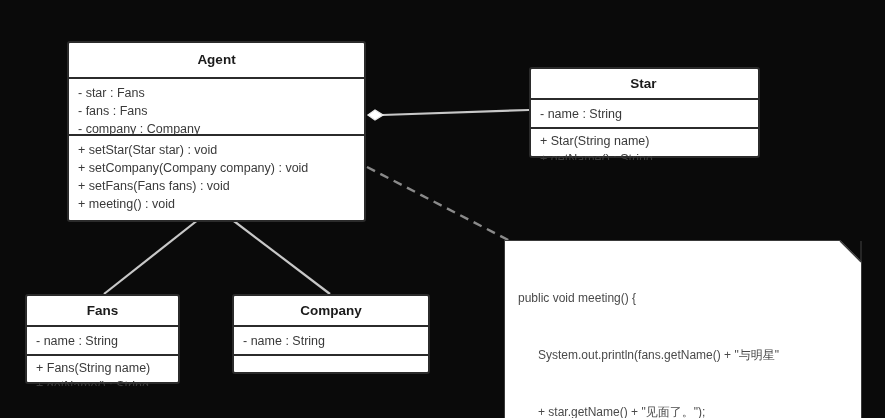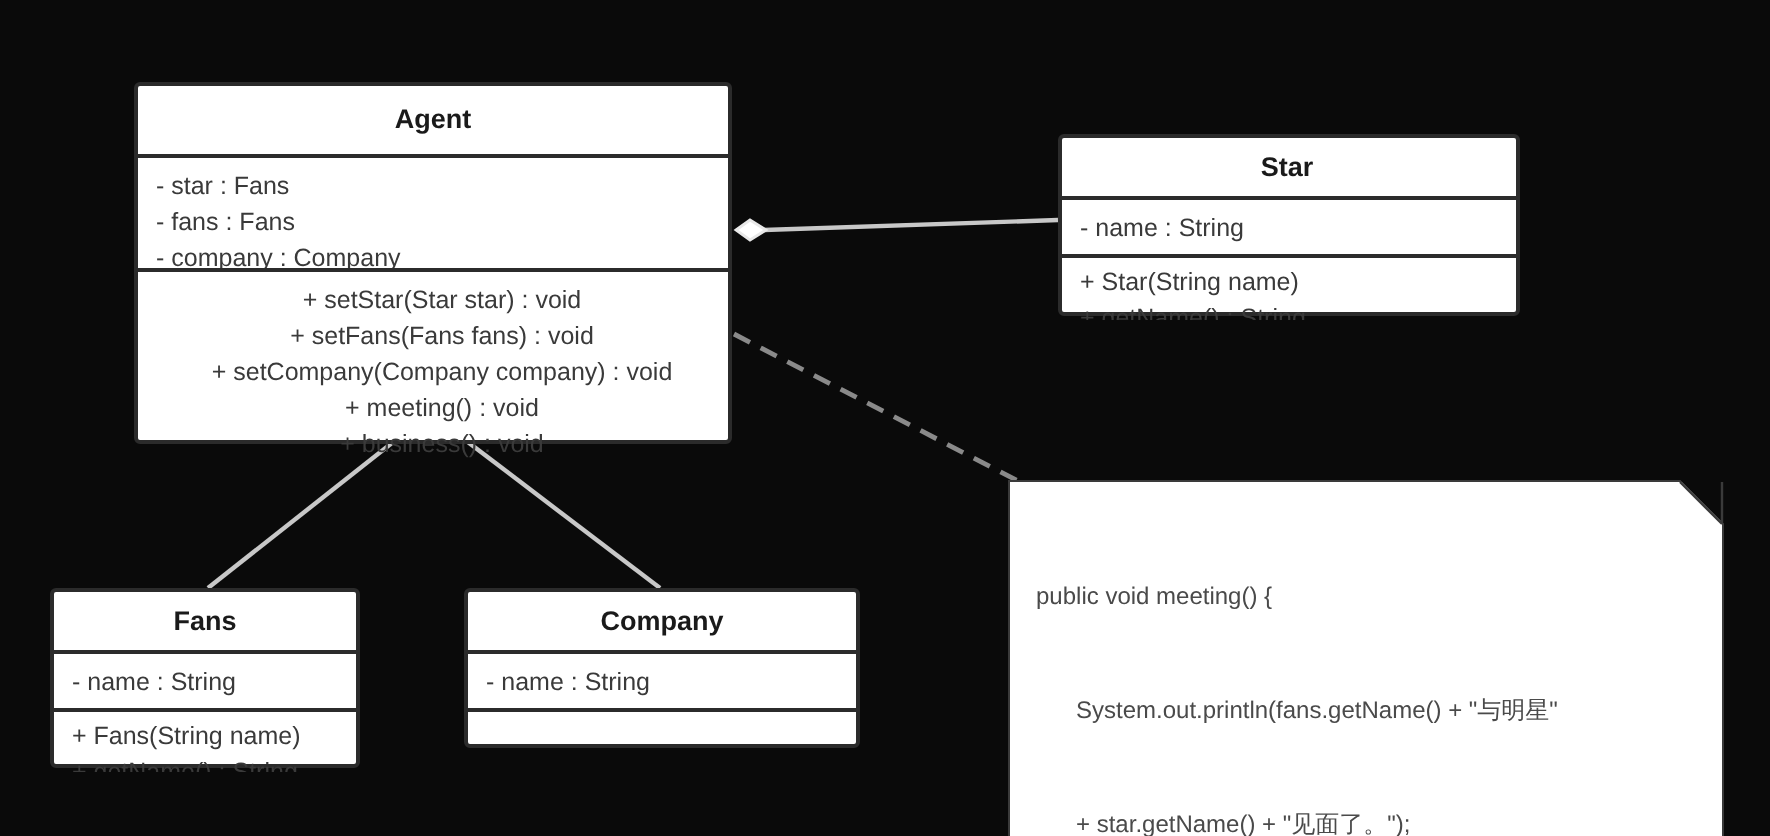--- a/index.html
+++ b/index.html
@@ -53,21 +53,21 @@
   }
   .uml-line {
     font-size: 12.5px;
     line-height: 18px;
     color: #3a3a3a;
     white-space: nowrap;
   }
   
   #agent-class { left: 67px; top: 25px; width: 299px; height: 181px; margin-top: 16px; }
   #agent-class .uml-attrs { height: 57px; overflow: hidden; }
-  #agent-class .uml-ops { height: 84px; text-align: center; }
+  #agent-class .uml-ops { height: 84px; }
   
   #star-class { left: 529px; top: 67px; width: 231px; height: 91px; }
   #star-class .uml-title { padding: 8px 6px 7px 4px; }
   #star-class .uml-attrs { height: 29px; overflow: hidden; }
   #star-class .uml-ops { height: 31px; overflow: hidden; padding-top: 3px; }
   
   #fans-class { left: 25px; top: 294px; width: 155px; height: 90px; }
   #fans-class .uml-title { padding: 8px 6px 7px 6px; text-align: center; }
   #fans-class .uml-attrs { height: 29px; overflow: hidden; }
   #fans-class .uml-ops { height: 30px; overflow: hidden; padding-top: 3px; }
@@ -146,24 +146,23 @@
 
   <div class="uml-class" id="agent-class">
     <div class="uml-title">Agent</div>
     <div class="uml-attrs">
       <div class="uml-line">- star : Fans</div>
       <div class="uml-line">- fans : Fans</div>
       <div class="uml-line">- company : Company</div>
     </div>
     <div class="uml-ops">
       <div class="uml-line">+ setStar(Star star) : void</div>
+      <div class="uml-line">+ setCompany(Company company) : void</div>
       <div class="uml-line">+ setFans(Fans fans) : void</div>
-      <div class="uml-line">+ setCompany(Company company) : void</div>
       <div class="uml-line">+ meeting() : void</div>
-      <div class="uml-line">+ business() : void</div>
     </div>
   </div>
 
   <div class="uml-class" id="star-class">
     <div class="uml-title">Star</div>
     <div class="uml-attrs">
       <div class="uml-line">- name : String</div>
     </div>
     <div class="uml-ops">
       <div class="uml-line">+ Star(String name)</div>

